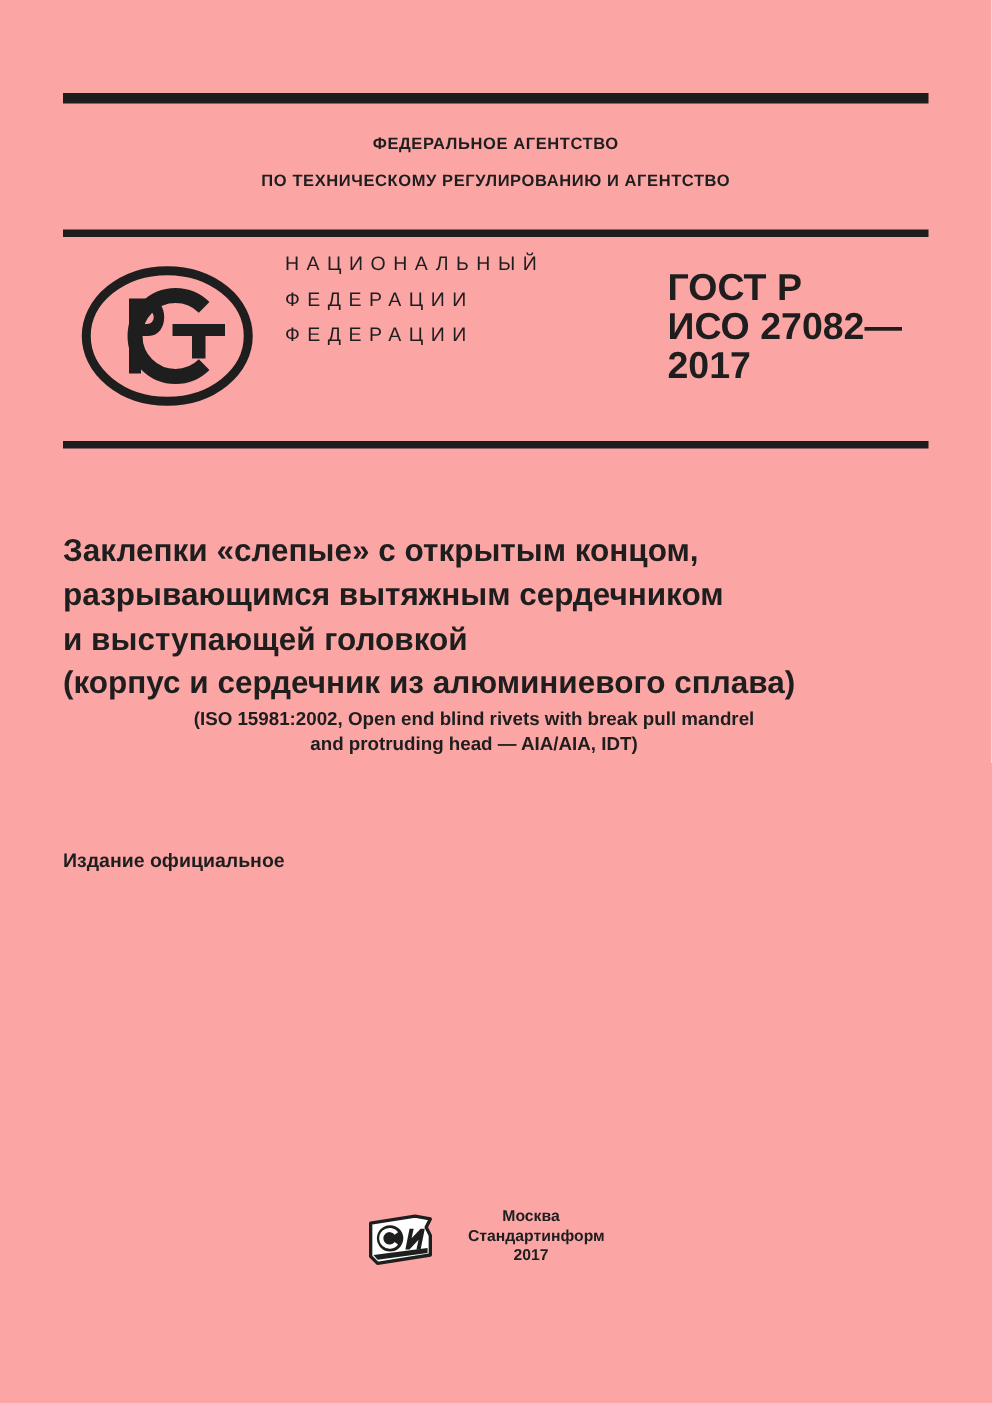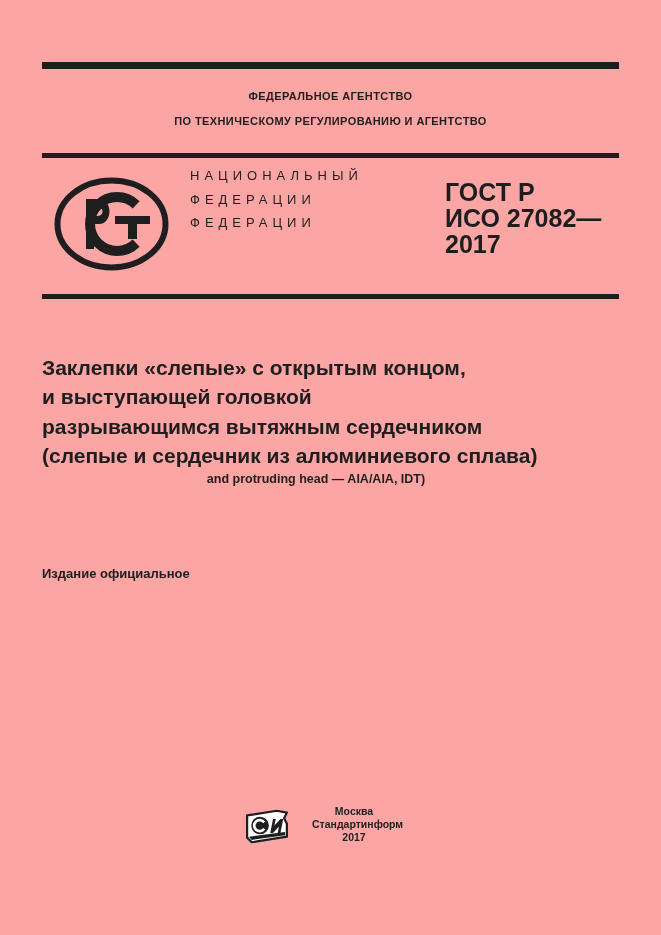--- a/index.html
+++ b/index.html
@@ -59,26 +59,27 @@
   <div class="designation-block">
     <div>ГОСТ Р</div>
     <div>ИСО 27082—</div>
     <div>2017</div>
   </div>
 
   <div class="bar rule-2"></div>
 
   <div class="title-block">
     <div>Заклепки «слепые» с открытым концом,</div>
+    <div>разрывающимся вытяжным сердечником</div>
     <div>и выступающей головкой</div>
-    <div>разрывающимся вытяжным сердечником</div>
-    <div>(слепые и сердечник из алюминиевого сплава)</div>
+    <div>(корпус и сердечник из алюминиевого сплава)</div>
   </div>
 
   <div class="iso-block">
+    <div>(ISO 15981:2002, Open end blind rivets with break pull mandrel</div>
     <div>and protruding head — AIA/AIA, IDT)</div>
   </div>
 
   <div class="edition">Издание официальное</div>
 
   <div class="imprint">
     <svg class="si-logo" viewBox="0 0 47 40" xmlns="http://www.w3.org/2000/svg" aria-hidden="true">
       <path d="M2,8 L34,3 L45,5 L42,11 L45,17 L45,31 L7,37 L2,32 Z" fill="#ffffff" stroke="#1e1e1e" stroke-width="2.4" stroke-linejoin="round"></path>
       <circle cx="16" cy="19" r="9.5" fill="#1e1e1e"></circle>
       <path d="M20.5,15.5 A6,6 0 1 0 20.5,22.5" fill="none" stroke="#ffffff" stroke-width="3"></path>

